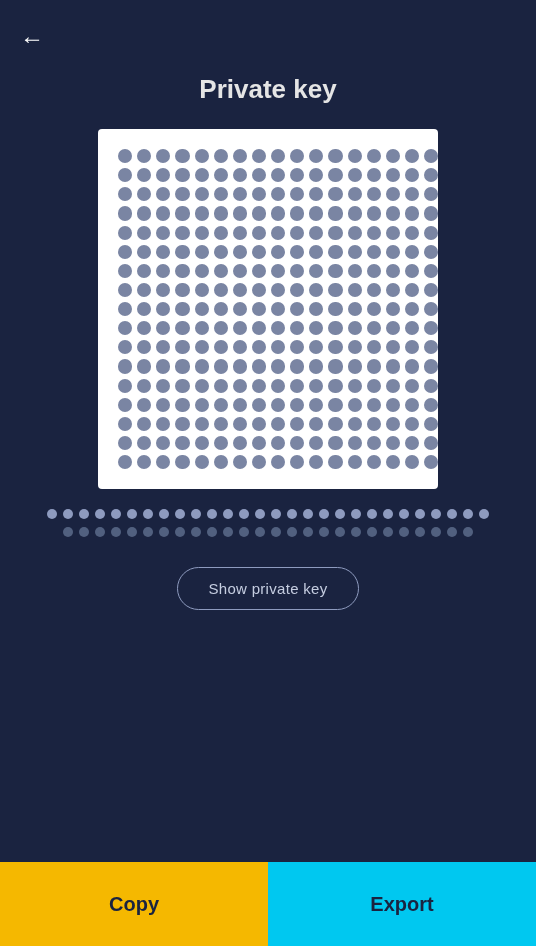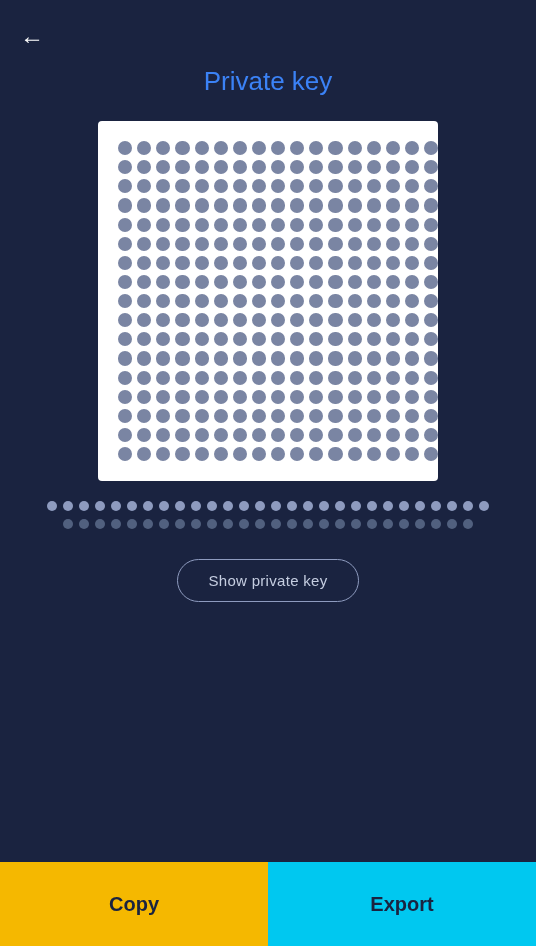--- a/index.html
+++ b/index.html
@@ -38,24 +38,24 @@
 
     .header-title {
       color: white;
       font-size: 22px;
       font-weight: 700;
     }
 
     
     .page-title {
       text-align: center;
-      color: #3b82f6;
+      color: #e5e5e5;
       font-size: 26px;
-      font-weight: 400;
-      margin-top: 2px;
+      font-weight: 700;
+      margin-top: 10px;
       margin-bottom: 24px;
     }
 
     
     .qr-container {
       display: flex;
       justify-content: center;
       margin: 0 auto;
       width: 340px;
       height: 360px;

